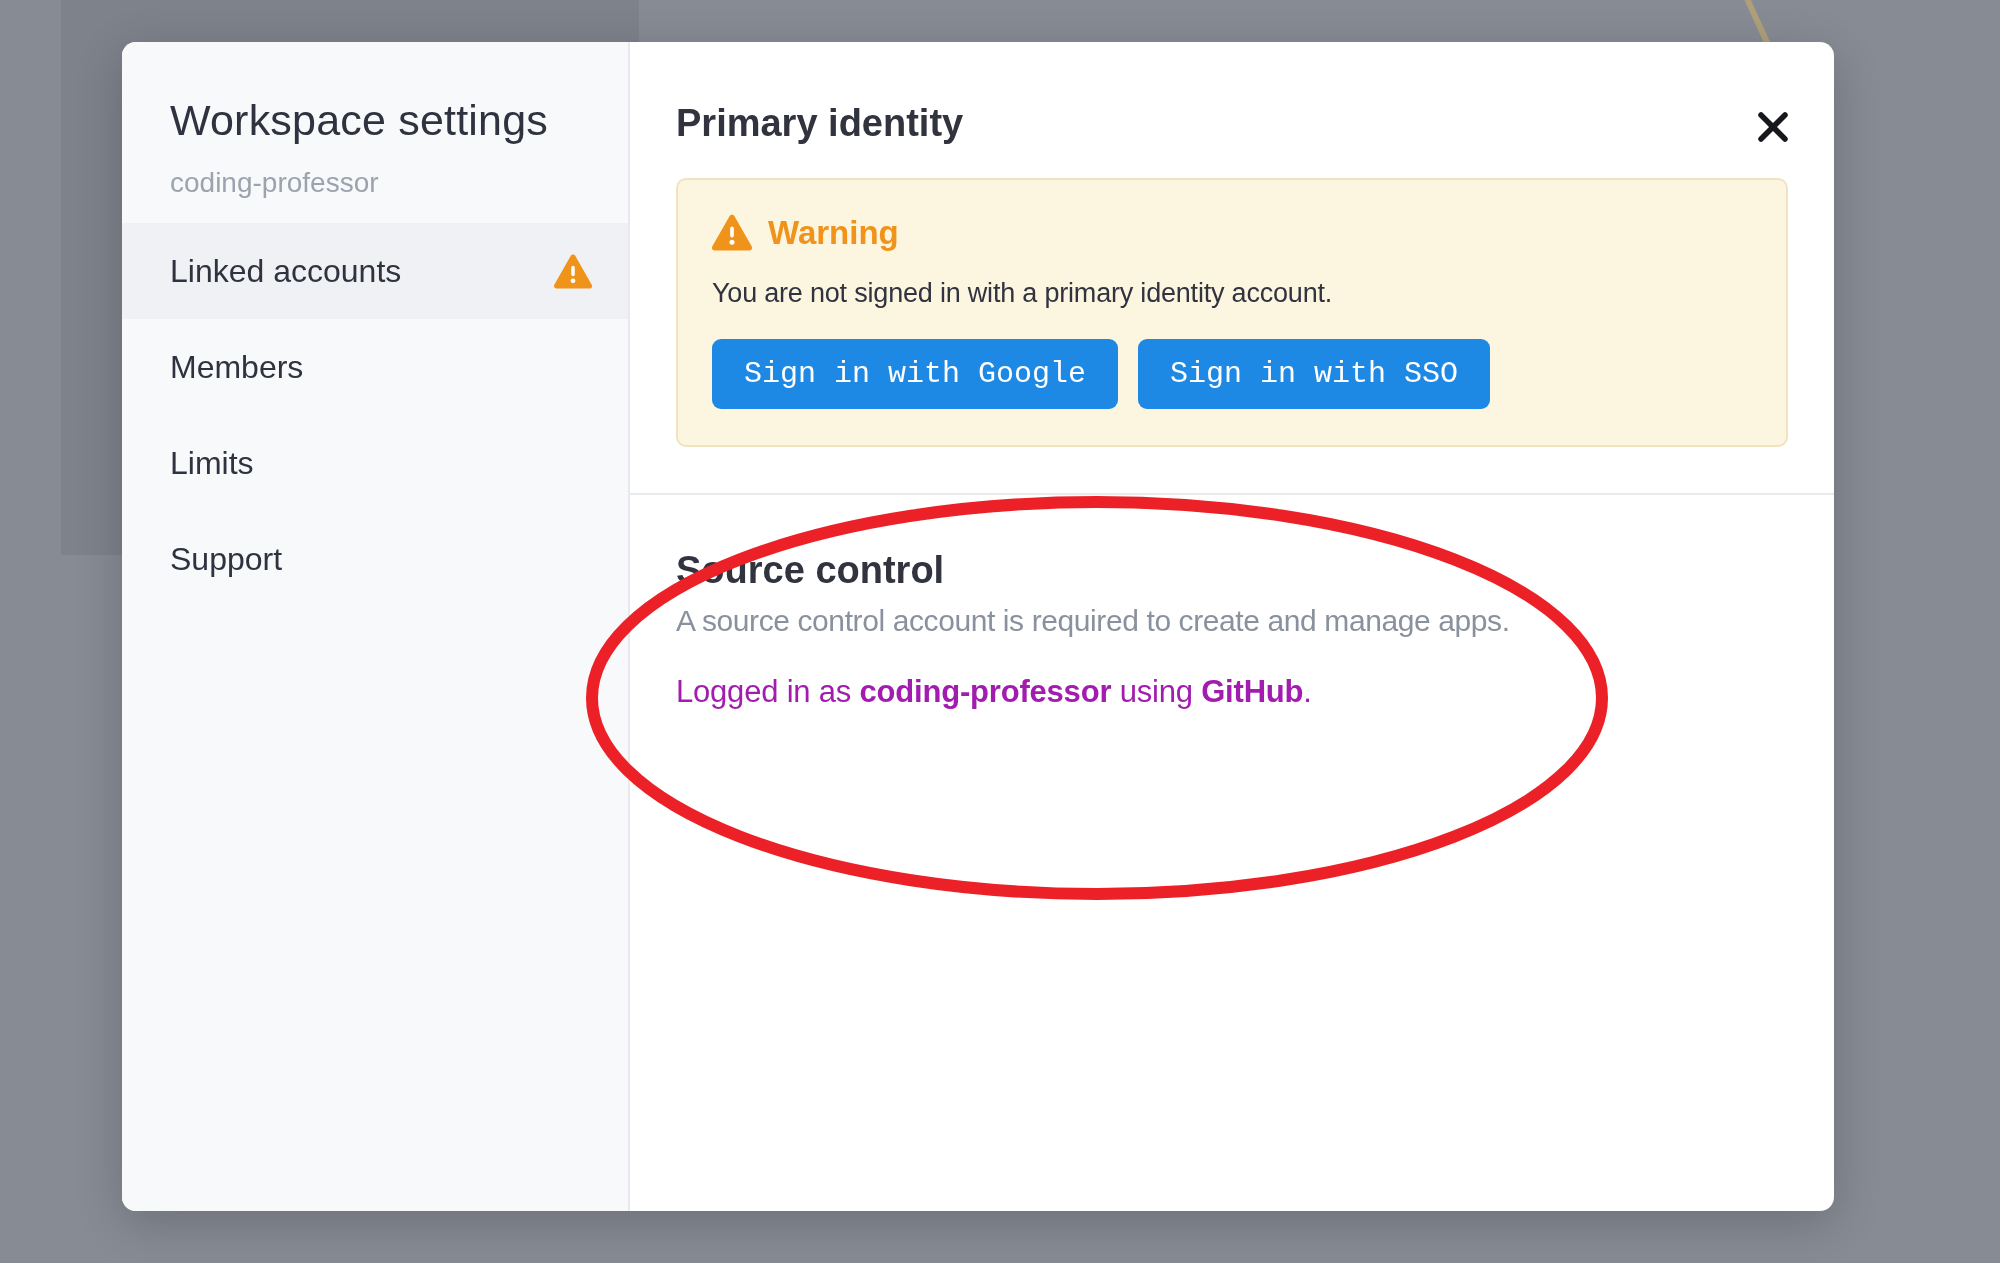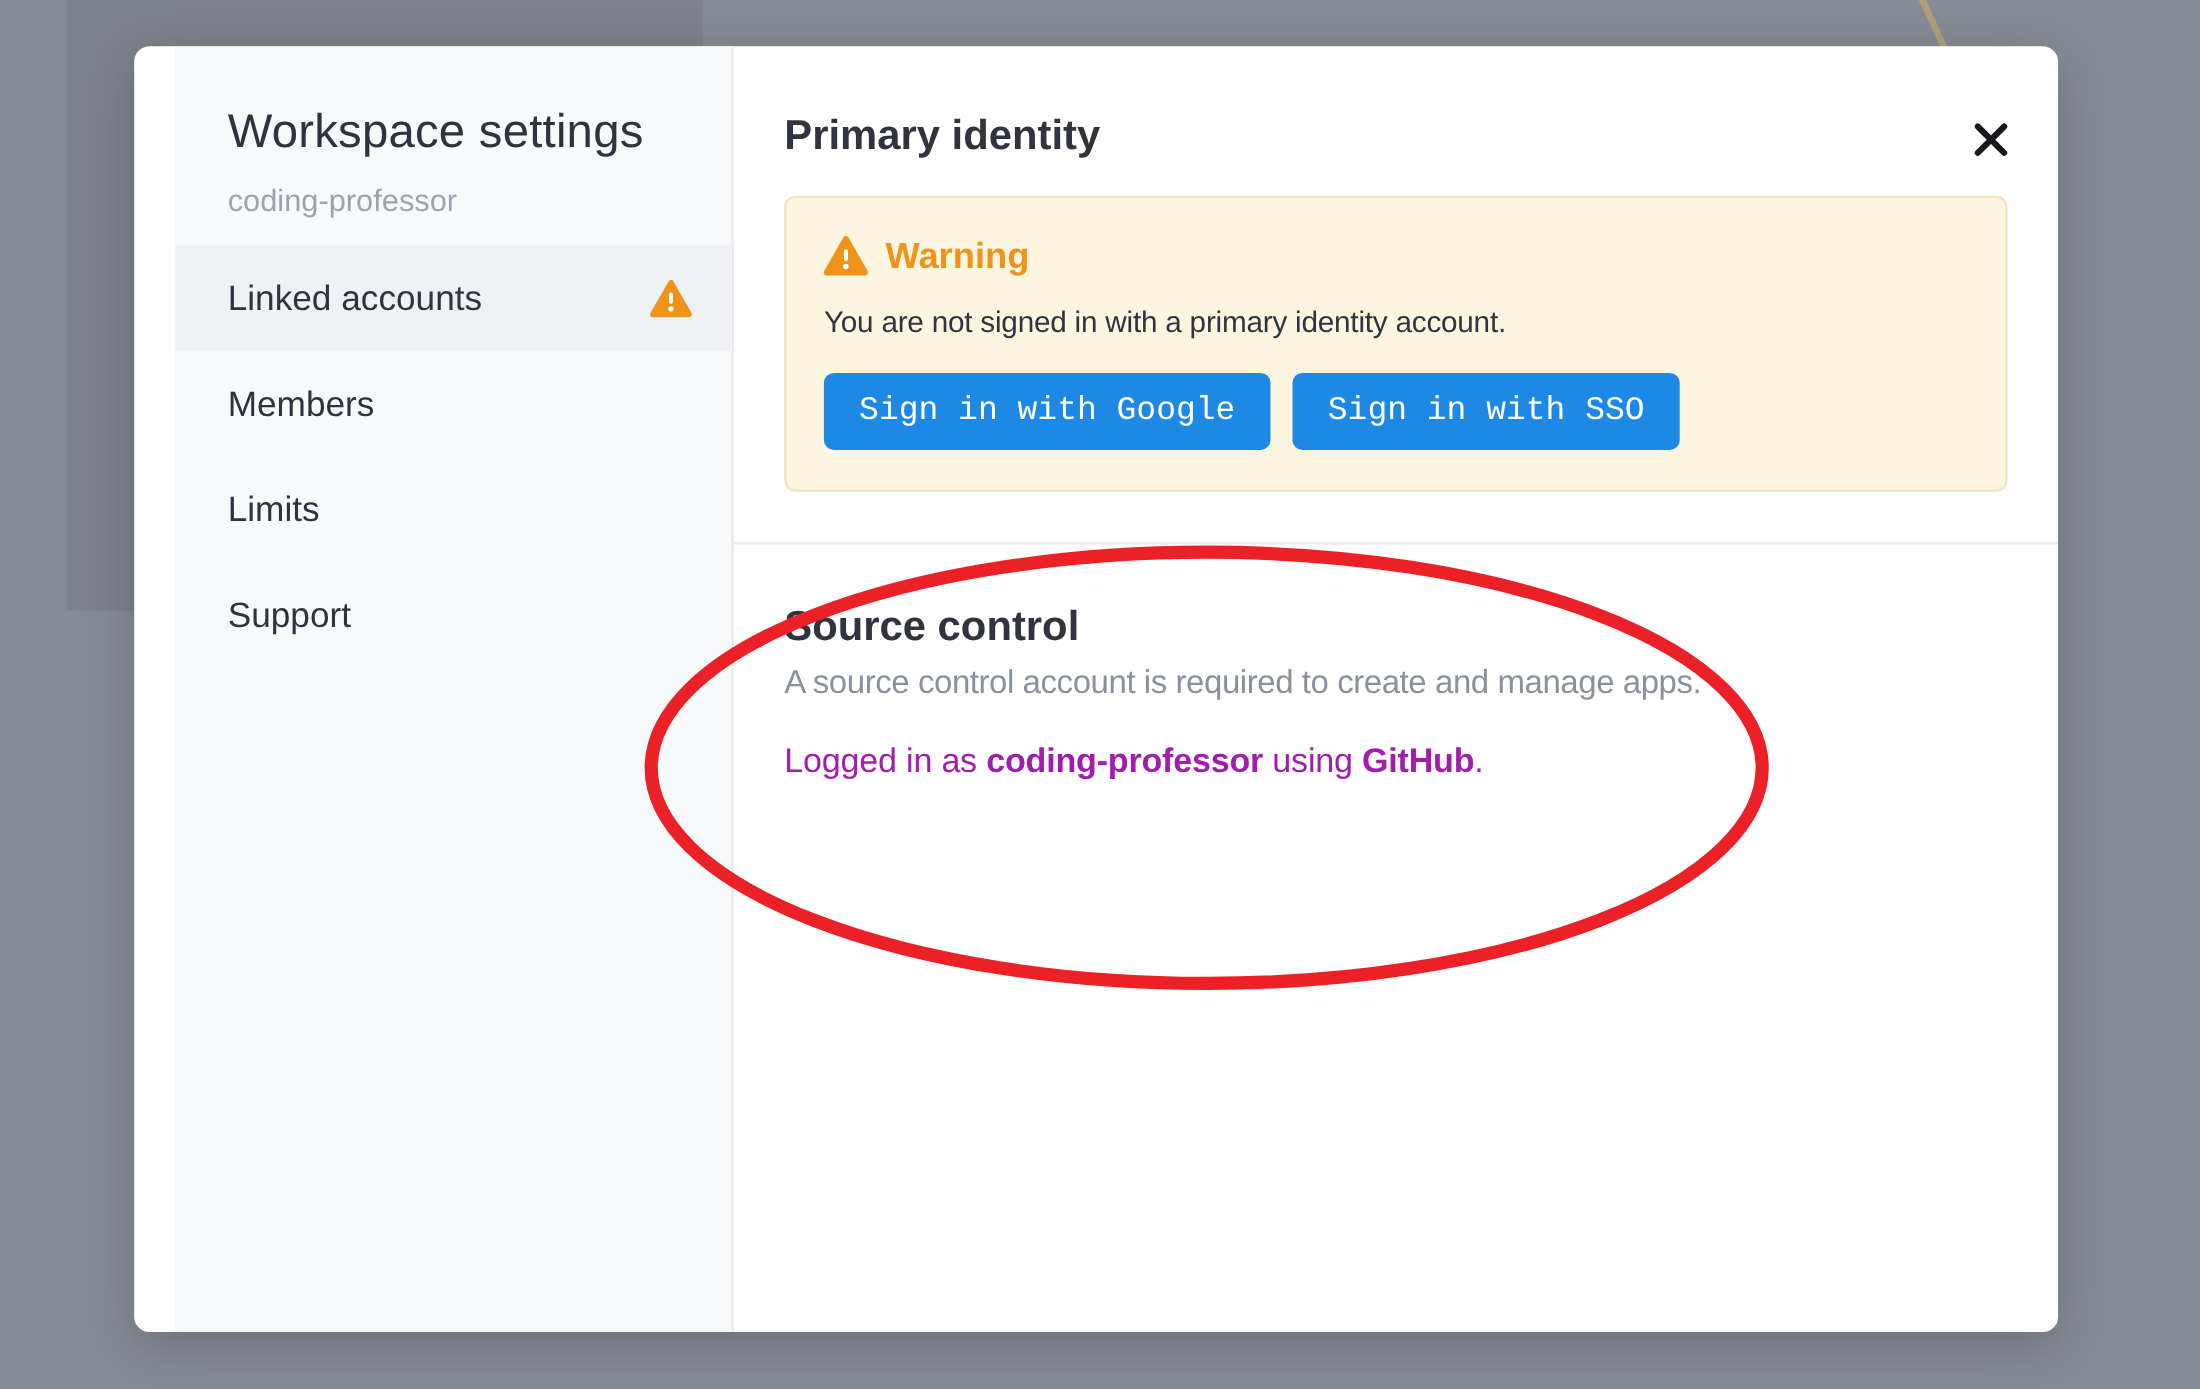--- a/index.html
+++ b/index.html
@@ -26,21 +26,20 @@
 
   
   .modal {
     position: absolute; left: 122px; top: 42px;
     width: 1712px; height: 1169px;
     background: #FFFFFF;
     border-radius: 14px;
     box-shadow: 0 12px 48px rgba(0,0,0,0.20);
     display: flex;
     overflow: hidden;
-    padding-left: 37px;
   }
 
   
   .sidebar {
     width: 508px; flex: none;
     background: #F8F9FB;
     border-right: 2px solid #E7E9EC;
     box-sizing: border-box;
   }
   .sidebar-header {

